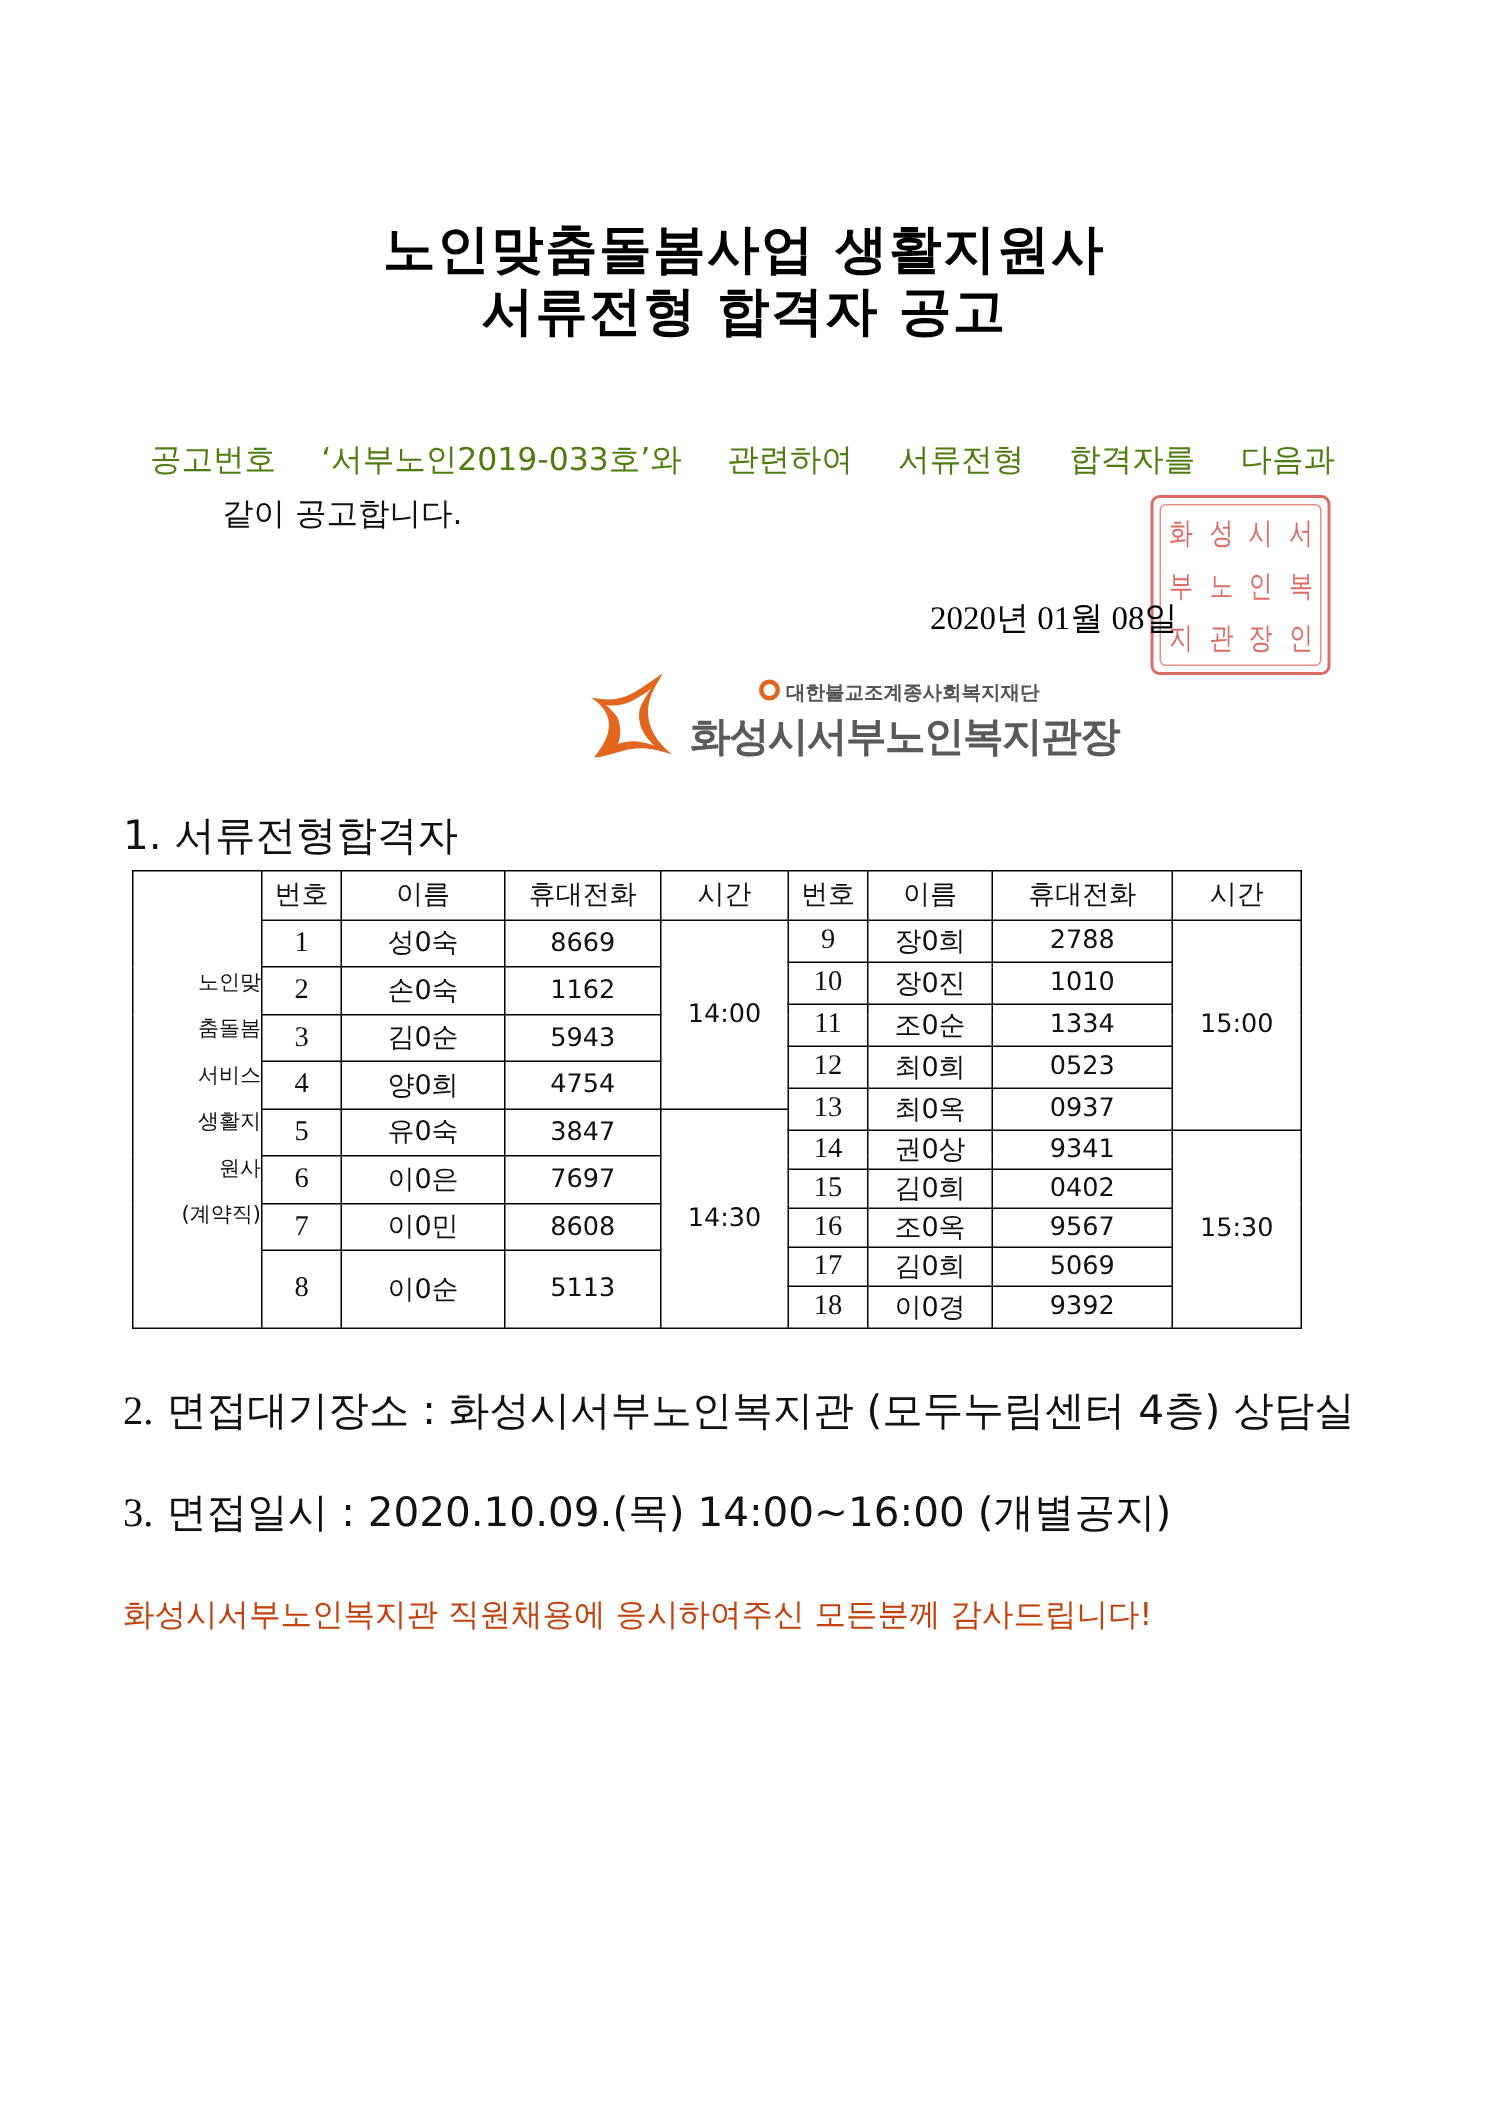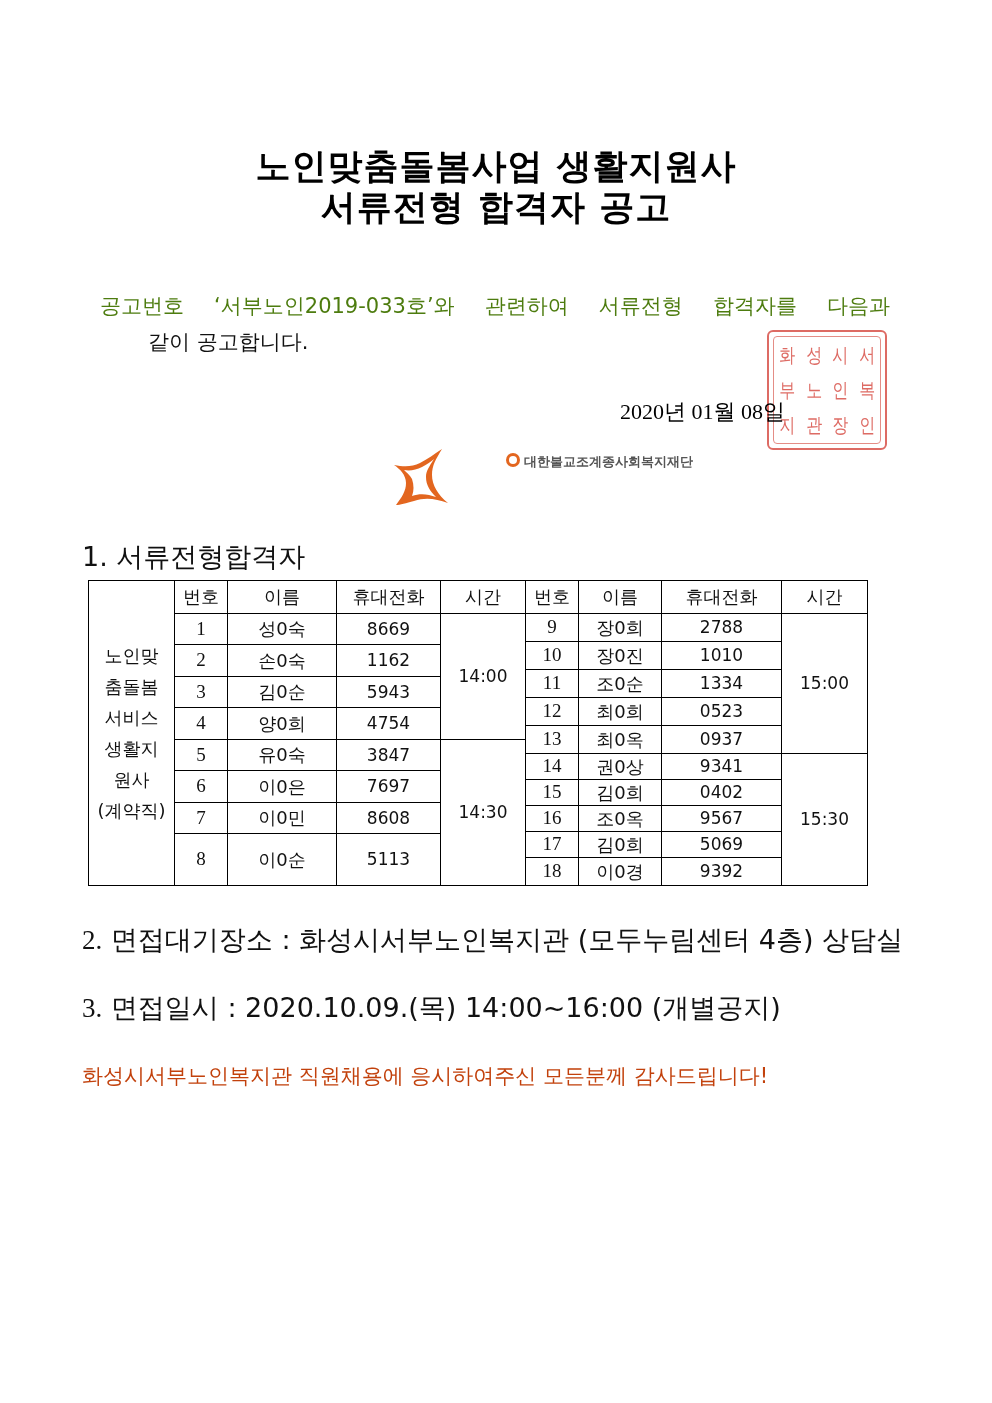--- a/index.html
+++ b/index.html
@@ -31,21 +31,21 @@
     .logo .org-main { position: absolute; left: 68px; top: 28px; font-size: 27px; color: #5a5a5a;
              font-weight: bold; white-space: nowrap; letter-spacing: -1px; }
     .section { left: 82px; font-size: 27px; color: #111; white-space: nowrap; }
     .section .num { font-family: "Liberation Serif", "DejaVu Serif", serif; }
     table.results { position: absolute; left: 88px; top: 580px; border-collapse: collapse;
              table-layout: fixed; font-size: 18px; color: #111; }
     table.results td { border: 1.5px solid #000; text-align: center; padding: 0; vertical-align: middle;
              line-height: 1.2; }
     table.results td.num { font-family: "Liberation Serif", "DejaVu Serif", serif; font-size: 19px; }
     table.results td.phone { font-family: "DejaVu Sans", sans-serif; font-size: 17px; }
-    table.results td.cat { font-size: 18px; line-height: 31px; }
+    table.results td.cat { font-size: 14px; line-height: 31px; text-align: right; }
     table.results td.time { font-family: "DejaVu Sans", sans-serif; font-size: 17px; }
     .closing { left: 82px; top: 1062px; font-size: 21px; color: #c2410c; white-space: nowrap; }
   </style>
 </head>
 <body>
 
 <div class="abs title" style="top:143px;">노인맞춤돌봄사업 생활지원사</div>
 <div class="abs title" style="top:184px;">서류전형 합격자 공고</div>
 
 <div class="abs intro" style="top:288px;">공고번호 ‘서부노인2019-033호’와 관련하여 서류전형 합격자를 다음과</div>
@@ -72,20 +72,21 @@
 
 <div class="abs logo">
   <svg class="star" viewBox="0 0 62 62">
     <path d="M50 4 C44 14 40 20 40 30 C40 40 46 50 56 58 C44 54 34 52 22 56 C14 58 8 60 4 60 C10 52 14 46 14 38 C14 30 8 24 2 20 C12 22 20 22 28 18 C36 14 42 9 50 4 Z" fill="#e3661f"></path>
     <path d="M42 14 C37 22 34 26 34 32 C34 40 38 46 44 52 C36 49 28 48 20 51 C22 46 22 40 20 34 C18 30 14 27 12 25 C18 26 24 25 30 22 C35 19 39 17 42 14 Z" fill="#ffffff"></path>
   </svg>
   <div class="org-top">
     <span class="emblem"></span>
     <span>대한불교조계종사회복지재단</span>
   </div>
+  <div class="org-main">화성시서부노인복지관장</div>
 </div>
 
 <div class="abs section" style="top:539px;">
   <span>1. 서류전형합격자</span>
 </div>
 
 <table class="results">
   <colgroup>
     <col style="width:86px">
       <col style="width:53px">

